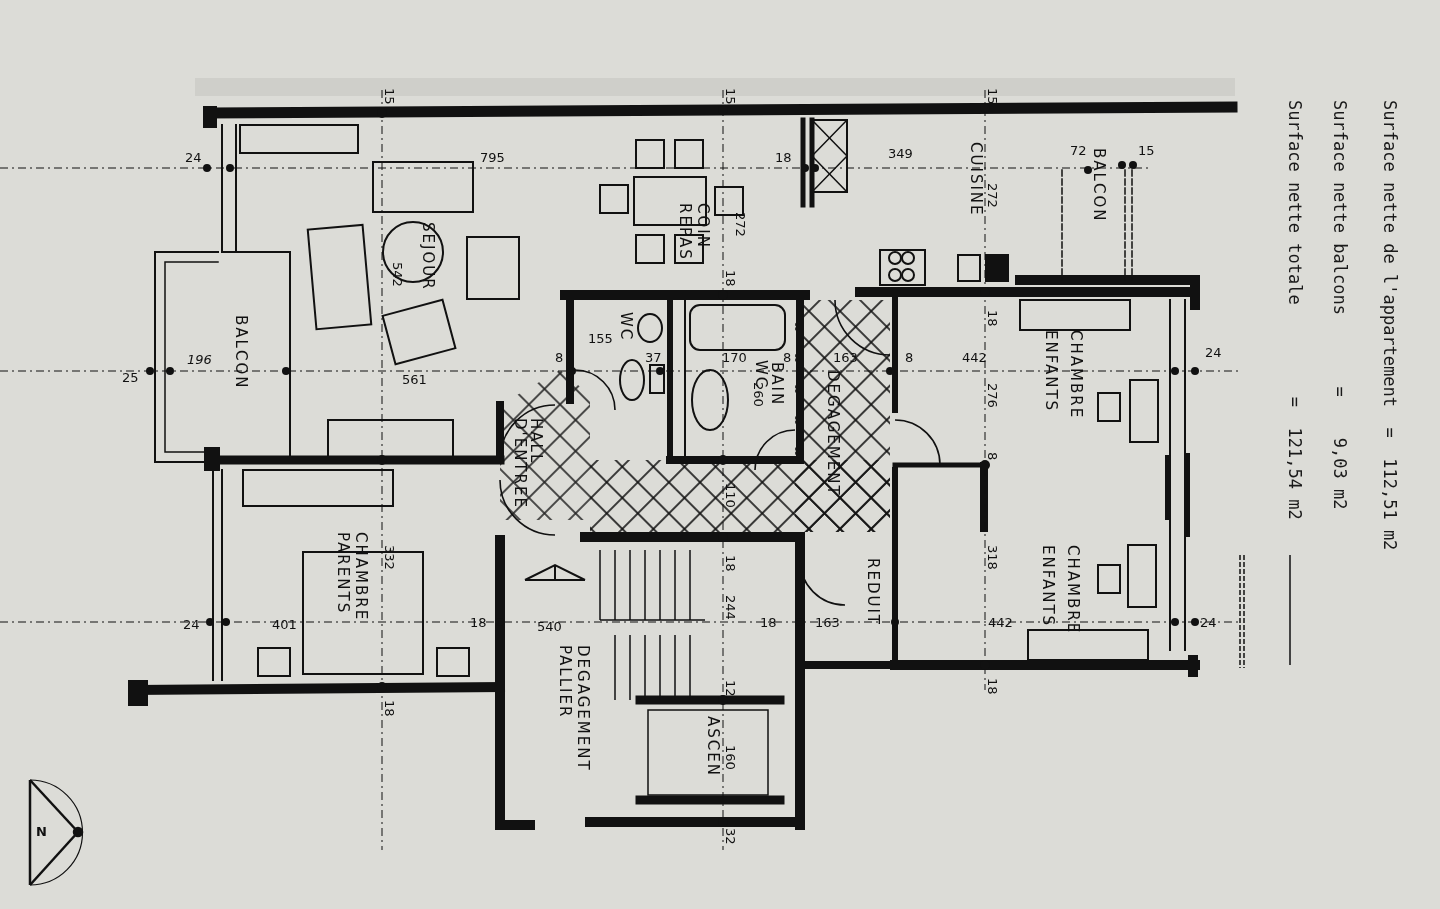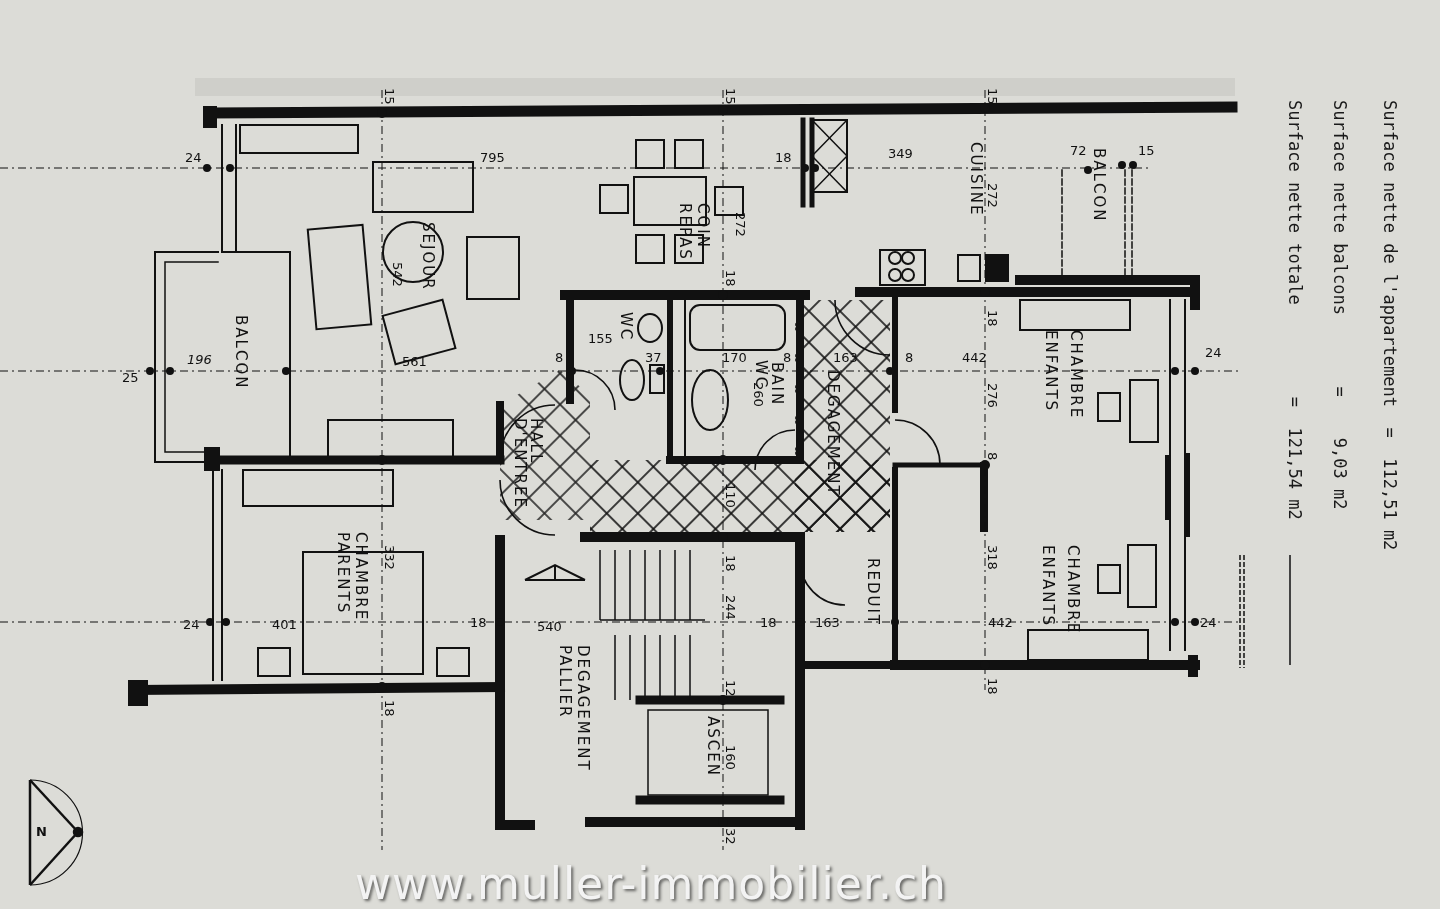--- a/index.html
+++ b/index.html
@@ -267,21 +267,21 @@
 <div class="lbl" style="left:574px; top:645px;">PALLIER</div>
 <div class="lbl" style="left:722px; top:716px;">ASCEN</div>
 
 <div class="dim dimr" style="left:397px; top:88px;">15</div>
 <div class="dim dimr" style="left:738px; top:88px;">15</div>
 <div class="dim dimr" style="left:1000px; top:88px;">15</div>
 <div class="dim" style="left:1138px; top:143px;">15</div>
 <div class="dim" style="left:185px; top:150px;">24</div>
 <div class="dim" style="left:480px; top:150px;">795</div>
 <div class="dim dimr" style="left:405px; top:262px;">542</div>
-<div class="dim" style="left:402px; top:354px;text-align:right;">561</div>
+<div class="dim" style="left:402px; top:372px;text-align:right;">561</div>
 <div class="dim" style="left:122px; top:352px;margin-top:18px;">25</div>
 <div class="dim" style="left:187px; top:352px;font-style:italic;">196</div>
 <div class="dim dimr" style="left:738px; top:270px;">18</div>
 <div class="dim dimr" style="left:748px; top:212px;">272</div>
 <div class="dim" style="left:775px; top:150px;">18</div>
 <div class="dim" style="left:888px; top:146px;">349</div>
 <div class="dim" style="left:1070px; top:143px;">72</div>
 <div class="dim dimr" style="left:1000px; top:183px;">272</div>
 <div class="dim dimr" style="left:1000px; top:310px;">18</div>
 <div class="dim" style="left:555px; top:350px;">8</div>
@@ -310,14 +310,13 @@
 <div class="dim" style="left:988px; top:615px;">442</div>
 <div class="dim" style="left:1200px; top:615px;">24</div>
 <div class="dim dimr" style="left:397px; top:700px;">18</div>
 <div class="dim dimr" style="left:1000px; top:678px;">18</div>
 <div class="dim dimr" style="left:738px; top:680px;">12</div>
 <div class="dim dimr" style="left:738px; top:745px;">160</div>
 <div class="dim dimr" style="left:738px; top:828px;">32</div>
 
 <div class="dim" style="left:36px; top:824px; font-weight:bold;">N</div>
 
-<div class="wm">www.muller-immobilier.ch</div>
 </div>
 
 </body></html>

